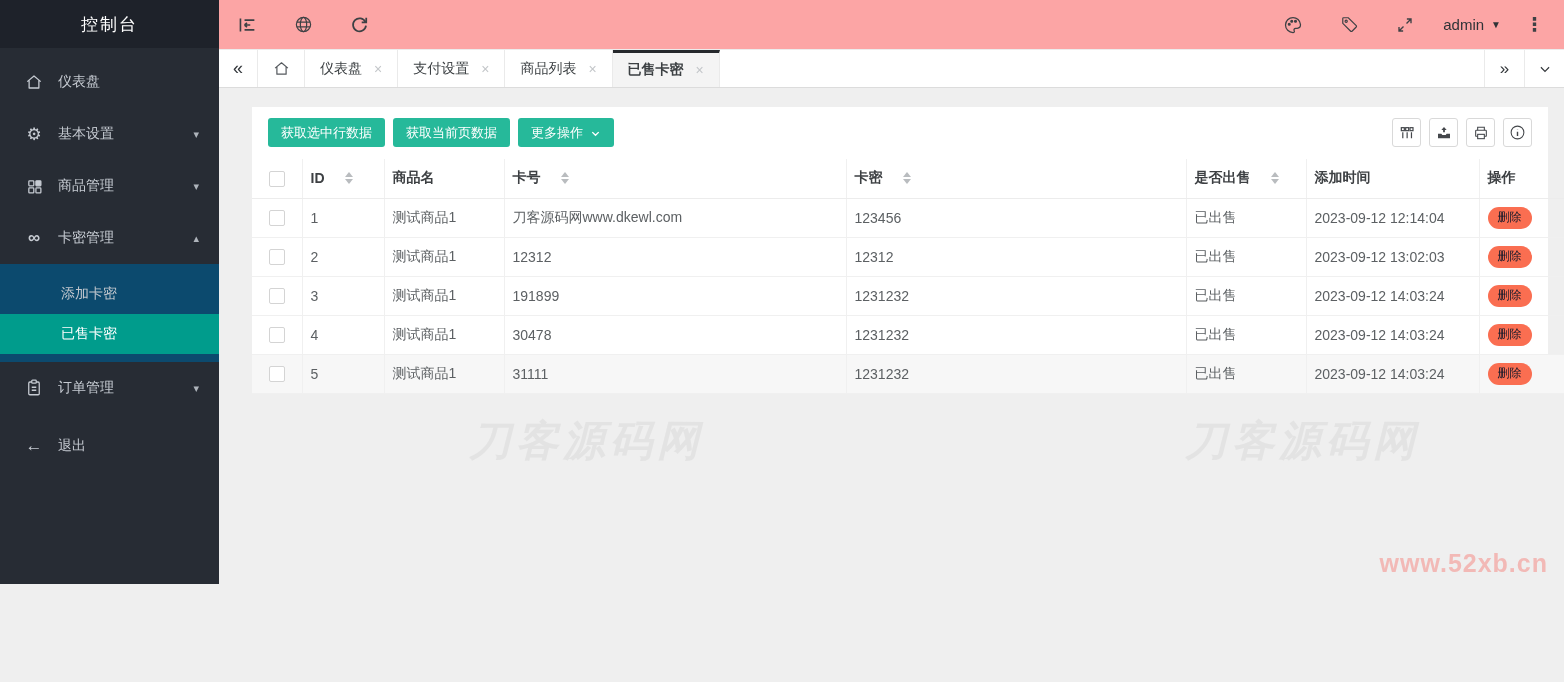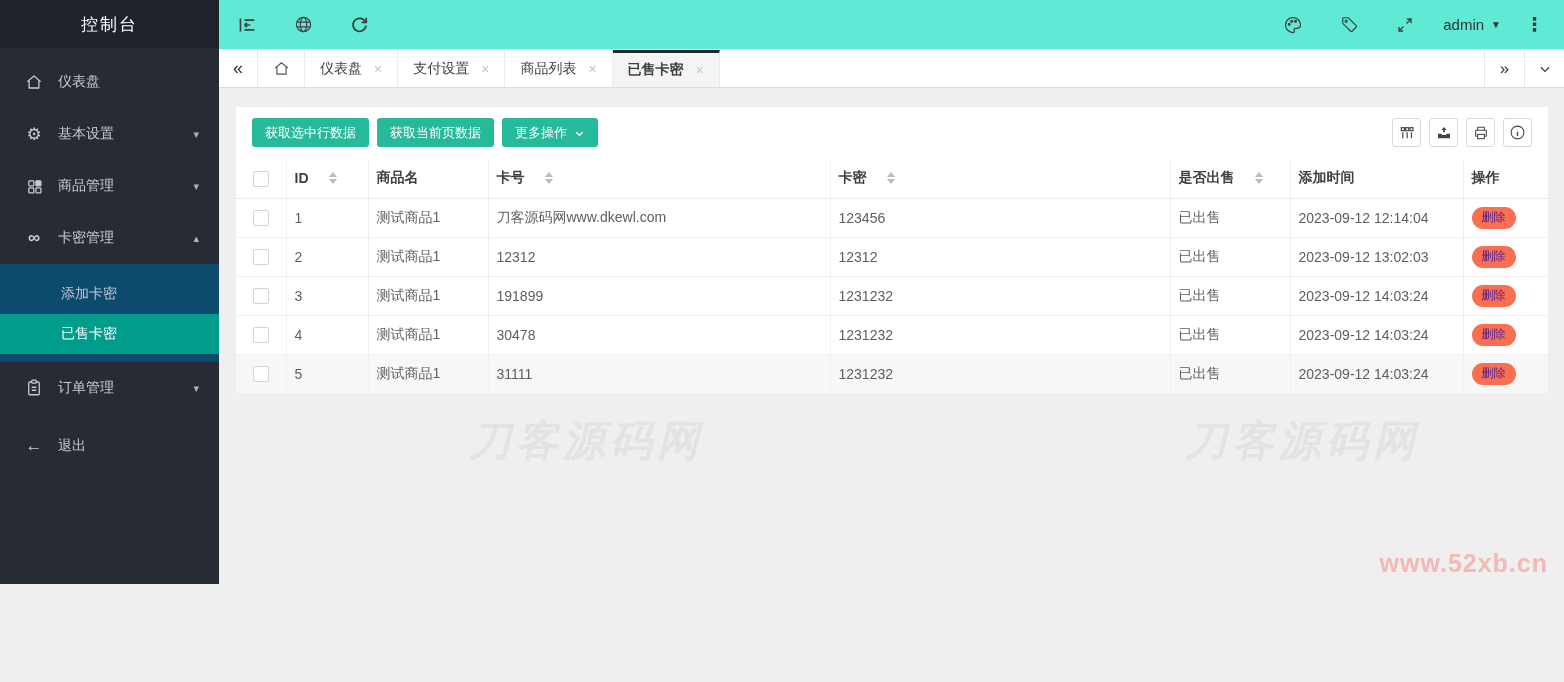--- a/index.html
+++ b/index.html
@@ -20,21 +20,21 @@
   .submenu { background:#0c4a6e; padding:10px 0 8px 0; }
   .sub-item { height:40px; display:flex; align-items:center; padding-left:61px; color:#c2c7ce; font-size:14px; cursor:pointer; }
   .sub-item.active { background:#009c8c; color:#ffffff; }
   .logout { margin-top:6px; }
   svg.icn { display:block; }
 
   
   .main { flex:1; display:flex; flex-direction:column; min-width:0; }
 
   
-  .navbar { height:50px; background:#5eead4; display:flex; align-items:center; border-bottom:1px solid #ececec; }
+  .navbar { height:50px; background:#fca5a5; display:flex; align-items:center; border-bottom:1px solid #ececec; }
   .nav-btn { width:56px; height:50px; display:flex; align-items:center; justify-content:center; color:#3d4044; cursor:pointer; }
   .nav-right { margin-left:auto; display:flex; align-items:center; }
   .user-box { display:flex; align-items:center; gap:7px; color:#2f3337; font-size:15px; cursor:pointer; padding:0 10px; }
   .user-caret { font-size:10px; color:#2f3337; }
   .kebab { font-size:19px; color:#3d4044; padding:0 20px 0 14px; cursor:pointer; letter-spacing:0; font-weight:bold; }
 
   
   .tabbar { height:38px; background:#ffffff; border-bottom:1px solid #dcdcdc; display:flex; align-items:stretch; }
   .tab-nav { width:39px; display:flex; align-items:center; justify-content:center; border-right:1px solid #eaeaea;
              color:#33373b; font-size:18px; cursor:pointer; }
@@ -43,21 +43,21 @@
   .tab { display:flex; align-items:center; gap:12px; padding:0 15px; border-right:1px solid #eaeaea;
          font-size:14px; color:#3c4043; cursor:pointer; position:relative; }
   .tab .x { color:#c3c6c9; font-size:14px; cursor:pointer; }
   .tab.active { background:#f4f4f4; border-top:3px solid #26292d; }
   .tab-spacer { flex:1; }
   .tab-right { width:40px; display:flex; align-items:center; justify-content:center; border-left:1px solid #eaeaea;
                color:#33373b; font-size:17px; cursor:pointer; }
 
   
   .content { flex:1; background:#efefef; position:relative; overflow:hidden; }
-  .card { position:absolute; left:17px; top:19px; right:16px; background:#ffffff; }
+  .card { position:absolute; left:33px; top:19px; right:16px; background:#ffffff; }
 
   .toolbar { display:flex; align-items:center; padding:11px 16px 12px 16px; }
   .tbtn { height:29px; background:#26b99a; color:#fff; border:none; border-radius:3px; font-size:13px;
           padding:0 13px; margin-right:8px; cursor:pointer; display:inline-flex; align-items:center; gap:7px;
           font-family:inherit; }
   .tbtn .cv { font-size:10px; transform:translateY(1px); }
   .tool-icons { margin-left:auto; display:flex; gap:8px; }
   .ic-btn { width:29px; height:29px; background:#fff; border:1px solid #d9d9d9; border-radius:3px;
             display:flex; align-items:center; justify-content:center; color:#44474b; cursor:pointer; }
 
@@ -71,21 +71,21 @@
   thead tr > * { border-top:none; }
   tbody tr:last-child { background:#f7f7f7; }
   .c-check { text-align:center; }
   .cb { display:inline-block; width:16px; height:16px; border:1px solid #d4d4d4; border-radius:2px;
         background:#fff; vertical-align:middle; cursor:pointer; }
   .th-flex { display:flex; align-items:center; gap:20px; }
   .sort-icon { display:inline-flex; flex-direction:column; gap:2px; }
   .sort-icon i { width:0; height:0; border-left:4px solid transparent; border-right:4px solid transparent; display:block; }
   .sort-icon .up { border-bottom:5px solid #b9bcbf; }
   .sort-icon .dn { border-top:5px solid #b9bcbf; }
-  .del { background:#fa6e51; color:#4c1d95; border:none; border-radius:11px; height:22px; padding:0 10px;
+  .del { background:#fa6e51; color:#0f172a; border:none; border-radius:11px; height:22px; padding:0 10px;
          font-size:12px; cursor:pointer; font-family:inherit; }
 
   
   .wm { position:absolute; top:325px; font-size:42px; font-weight:bold; font-style:italic;
         color:#e3e3e3; letter-spacing:5px; white-space:nowrap; pointer-events:none; }
   .wm1 { left:250px; } .wm2 { left:966px; }
   .corner-wm { position:absolute; right:16px; bottom:6px; font-size:25px; font-weight:bold;
                color:#f2b9b6; letter-spacing:1px; pointer-events:none; }
 </style>
 </head>

